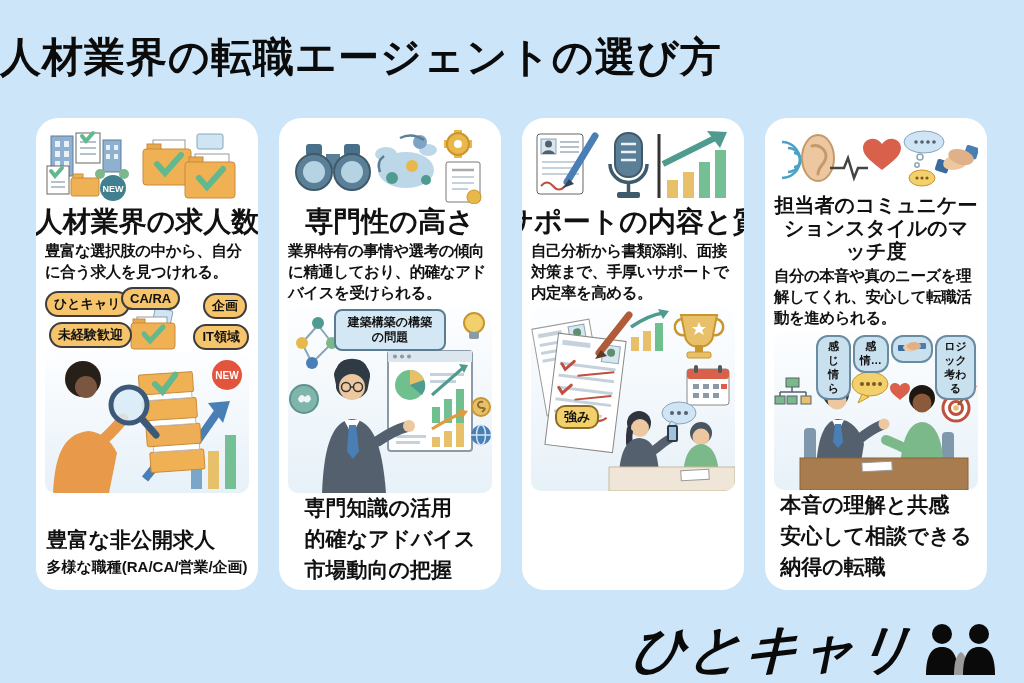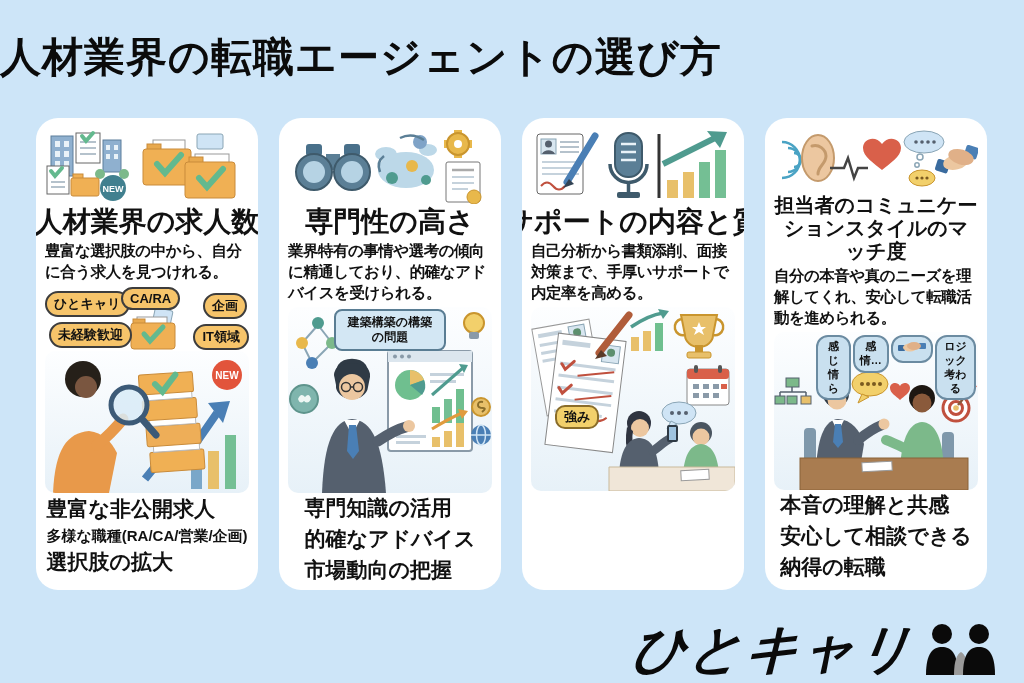--- a/index.html
+++ b/index.html
@@ -178,21 +178,20 @@
         <g>
           <circle cx="182" cy="24" r="15" fill="#e2543b"></circle>
           <text x="182" y="28" text-anchor="middle" font-size="10" font-weight="bold" fill="#fff">NEW</text>
         </g>
       </svg>
     </div>
 
     <div class="summary">
       <div class="summary-line">豊富な非公開求人</div>
       <div class="summary-line small">多様な職種(RA/CA/営業/企画)</div>
-      <div class="summary-line">選択肢の拡大</div>
     </div>
   </div>
 
   <div class="card card2">
     <svg class="illus-top" width="204" height="76" viewBox="0 0 204 76">
       <g>
         <rect x="18" y="16" width="16" height="12" rx="3" fill="#49708a"></rect>
         <rect x="56" y="16" width="16" height="12" rx="3" fill="#49708a"></rect>
         <rect x="38" y="26" width="14" height="16" fill="#5b7f96"></rect>
         <circle cx="26" cy="44" r="18" fill="#5b7f96" stroke="#3e5a6b" stroke-width="2"></circle>

